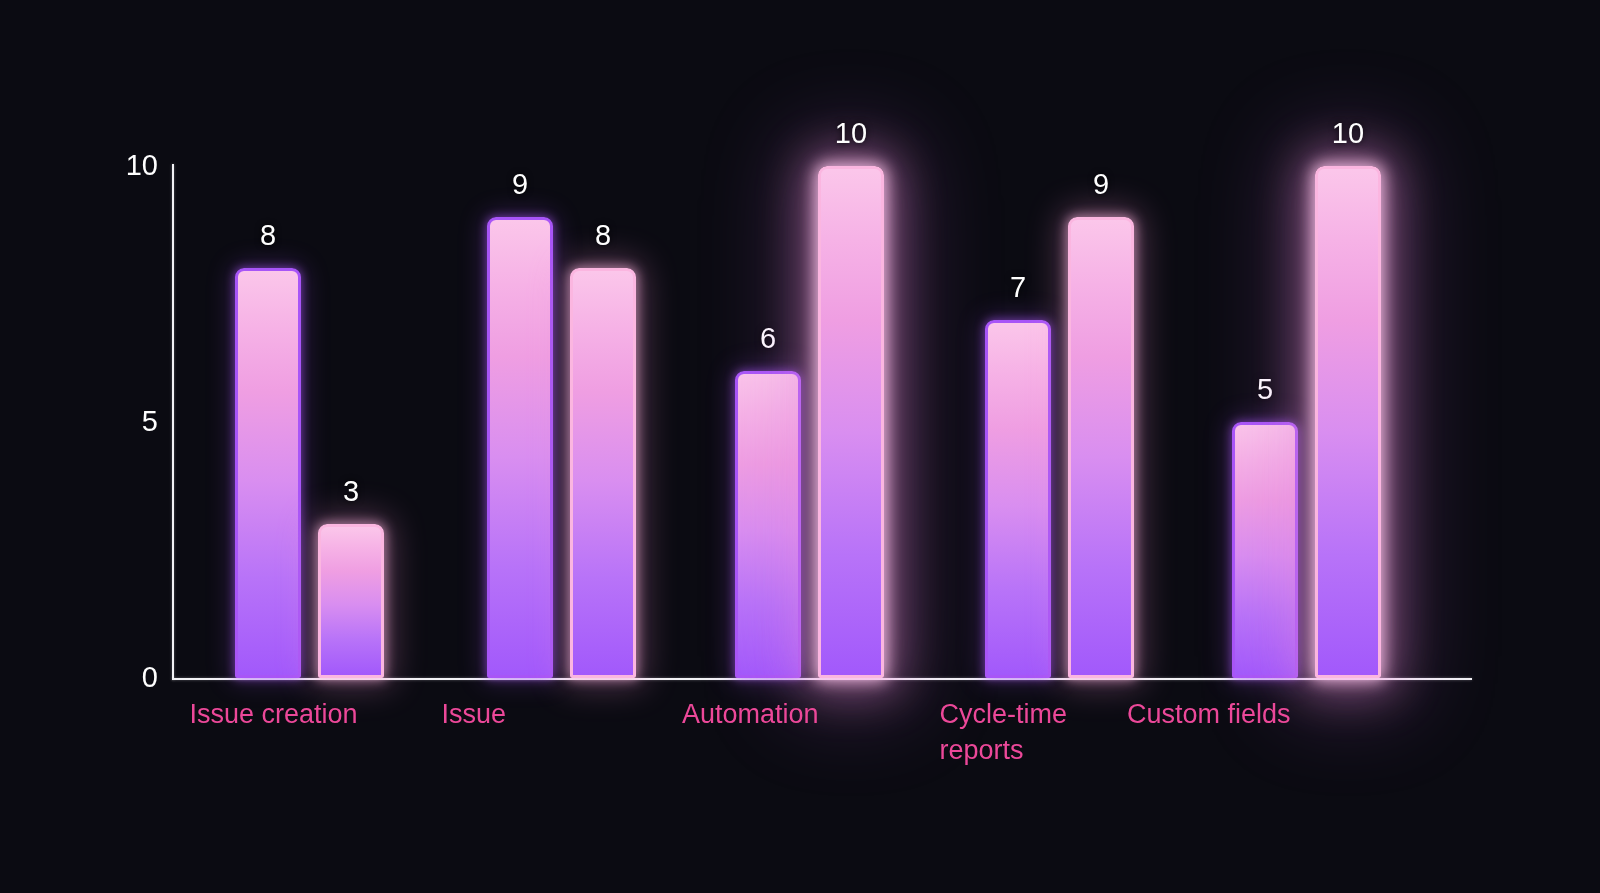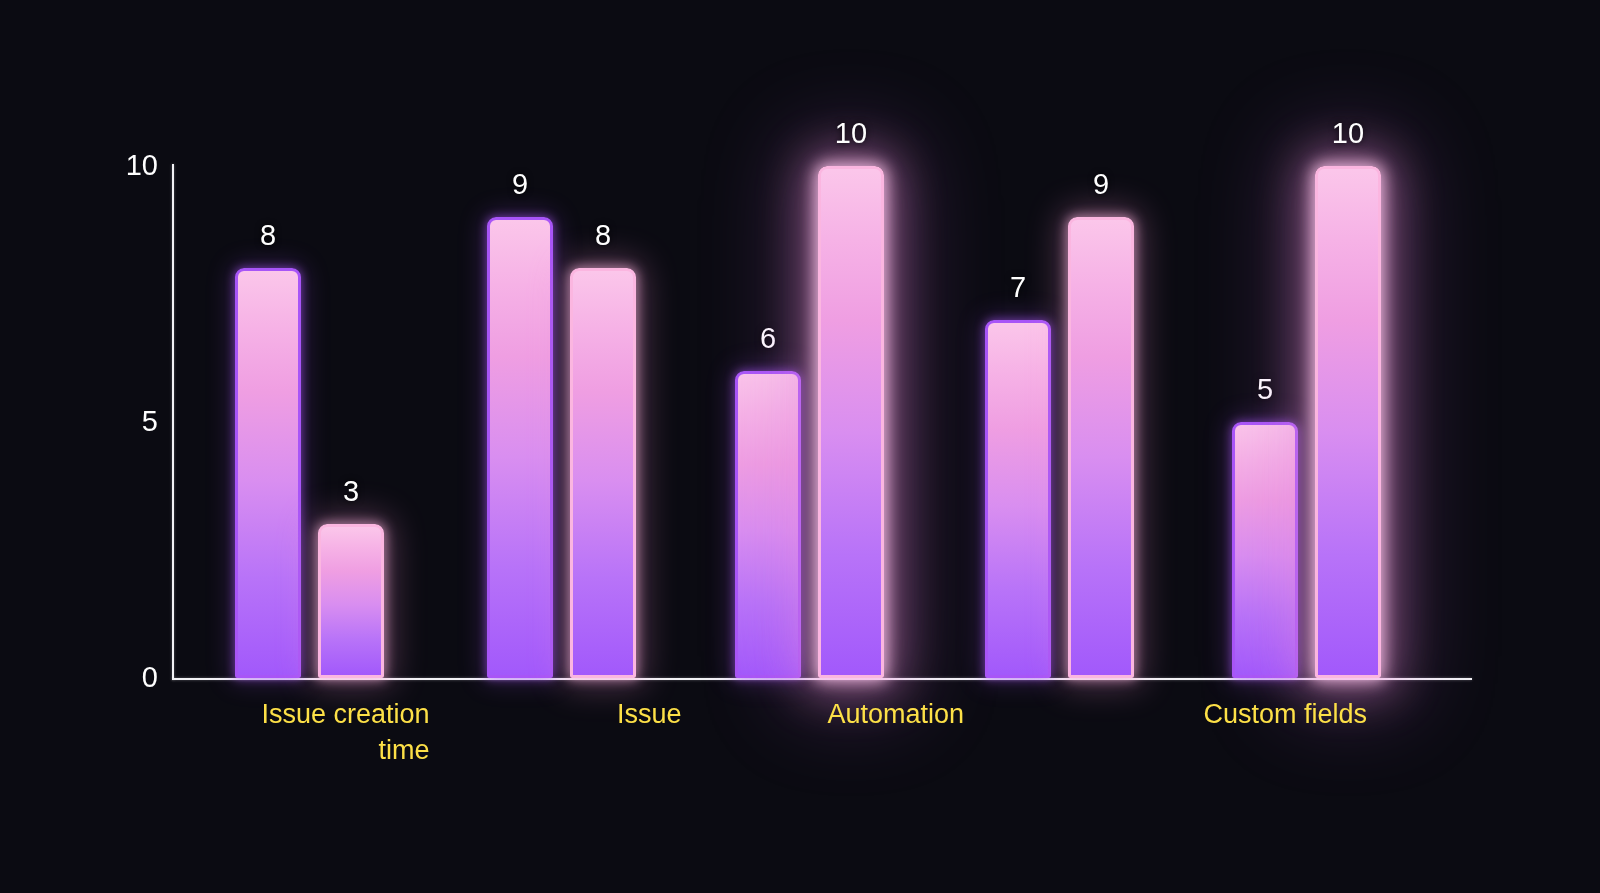--- a/index.html
+++ b/index.html
@@ -89,24 +89,24 @@
     line-height:1;
     text-align:center;
     width:80px;
     text-shadow:0 0 6px rgba(0,0,0,.9);
   }
 
   
   .cat-label {
     position:absolute;
     top:697px;
-    color:#fde047;
+    color:#ec4899;
     font-size:27px;
     line-height:1.32;
-    text-align:right;
+    text-align:left;
     width:240px;
   }
 </style>
 </head>
 <body>
 
 <div id="stage">
 
   <div id="plot">
 
@@ -138,29 +138,30 @@
         <div class="bar-value" style="left: 1061px; top: 170.2px;">9</div>
         <div class="bar s1" style="left: 1232px; width: 66px; height: 256px;"></div>
         <div class="bar-value" style="left: 1225px; top: 375px;">5</div>
         <div class="bar s2 hot" style="left: 1315px; width: 66px; height: 512px;"></div>
         <div class="bar-value" style="left: 1308px; top: 119px;">10</div>
       </div>
 
     <div id="cat-layer">
         <div class="cat-label" style="left: 189.5px;">
           <div>Issue creation</div>
-          <div>time</div>
         </div>
         <div class="cat-label" style="left: 441.5px;">
           <div>Issue</div>
         </div>
-        <div class="cat-label" style="left: 724px;">
+        <div class="cat-label" style="left: 682px;">
           <div>Automation</div>
         </div>
         <div class="cat-label" style="left: 939.5px;">
+          <div>Cycle-time</div>
+          <div>reports</div>
         </div>
         <div class="cat-label" style="left: 1127px;">
           <div>Custom fields</div>
         </div>
       </div>
 
   </div>
 </div>
 
 </body></html>

